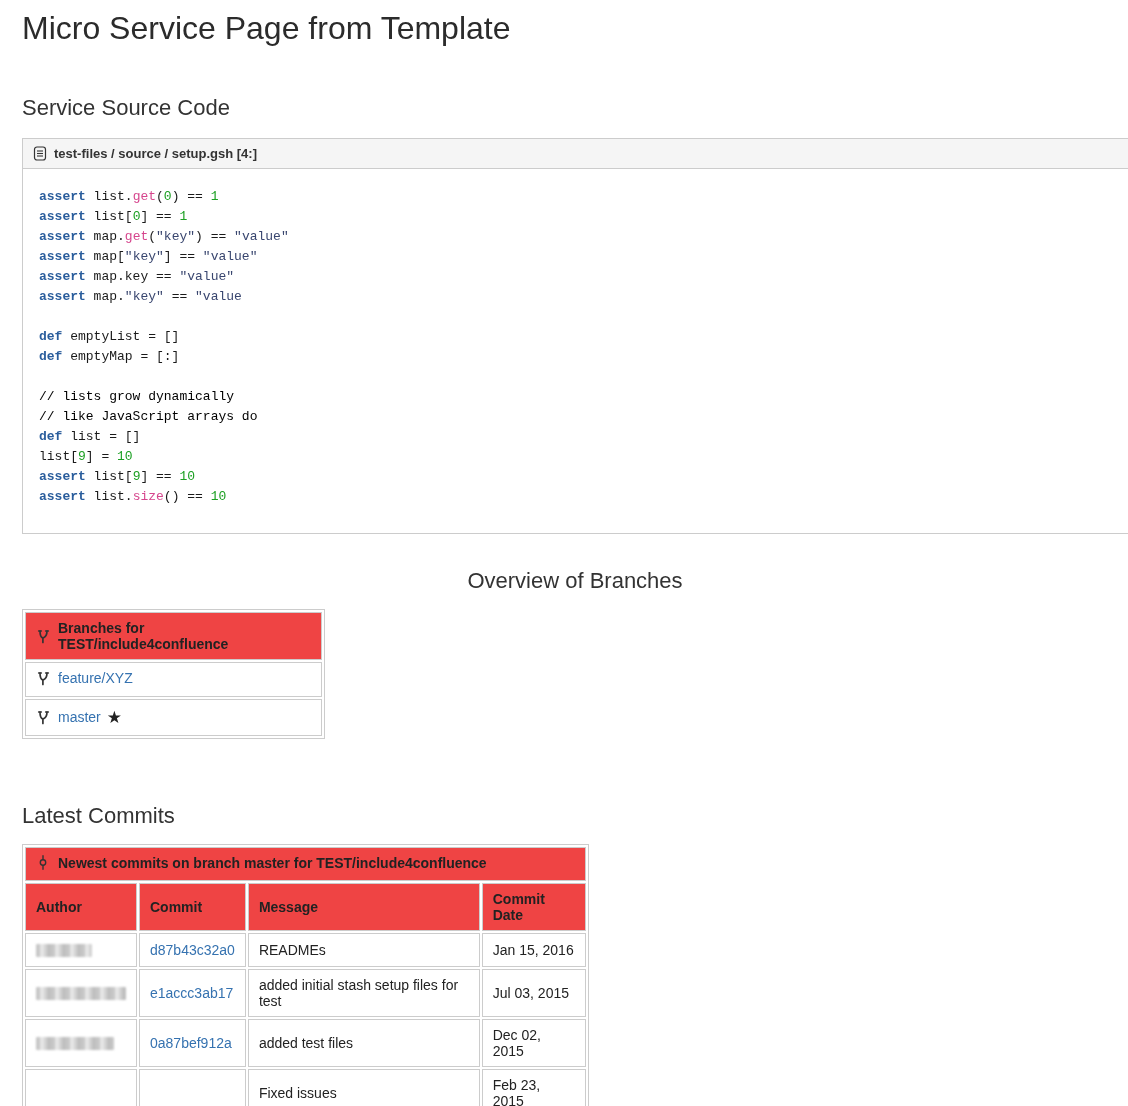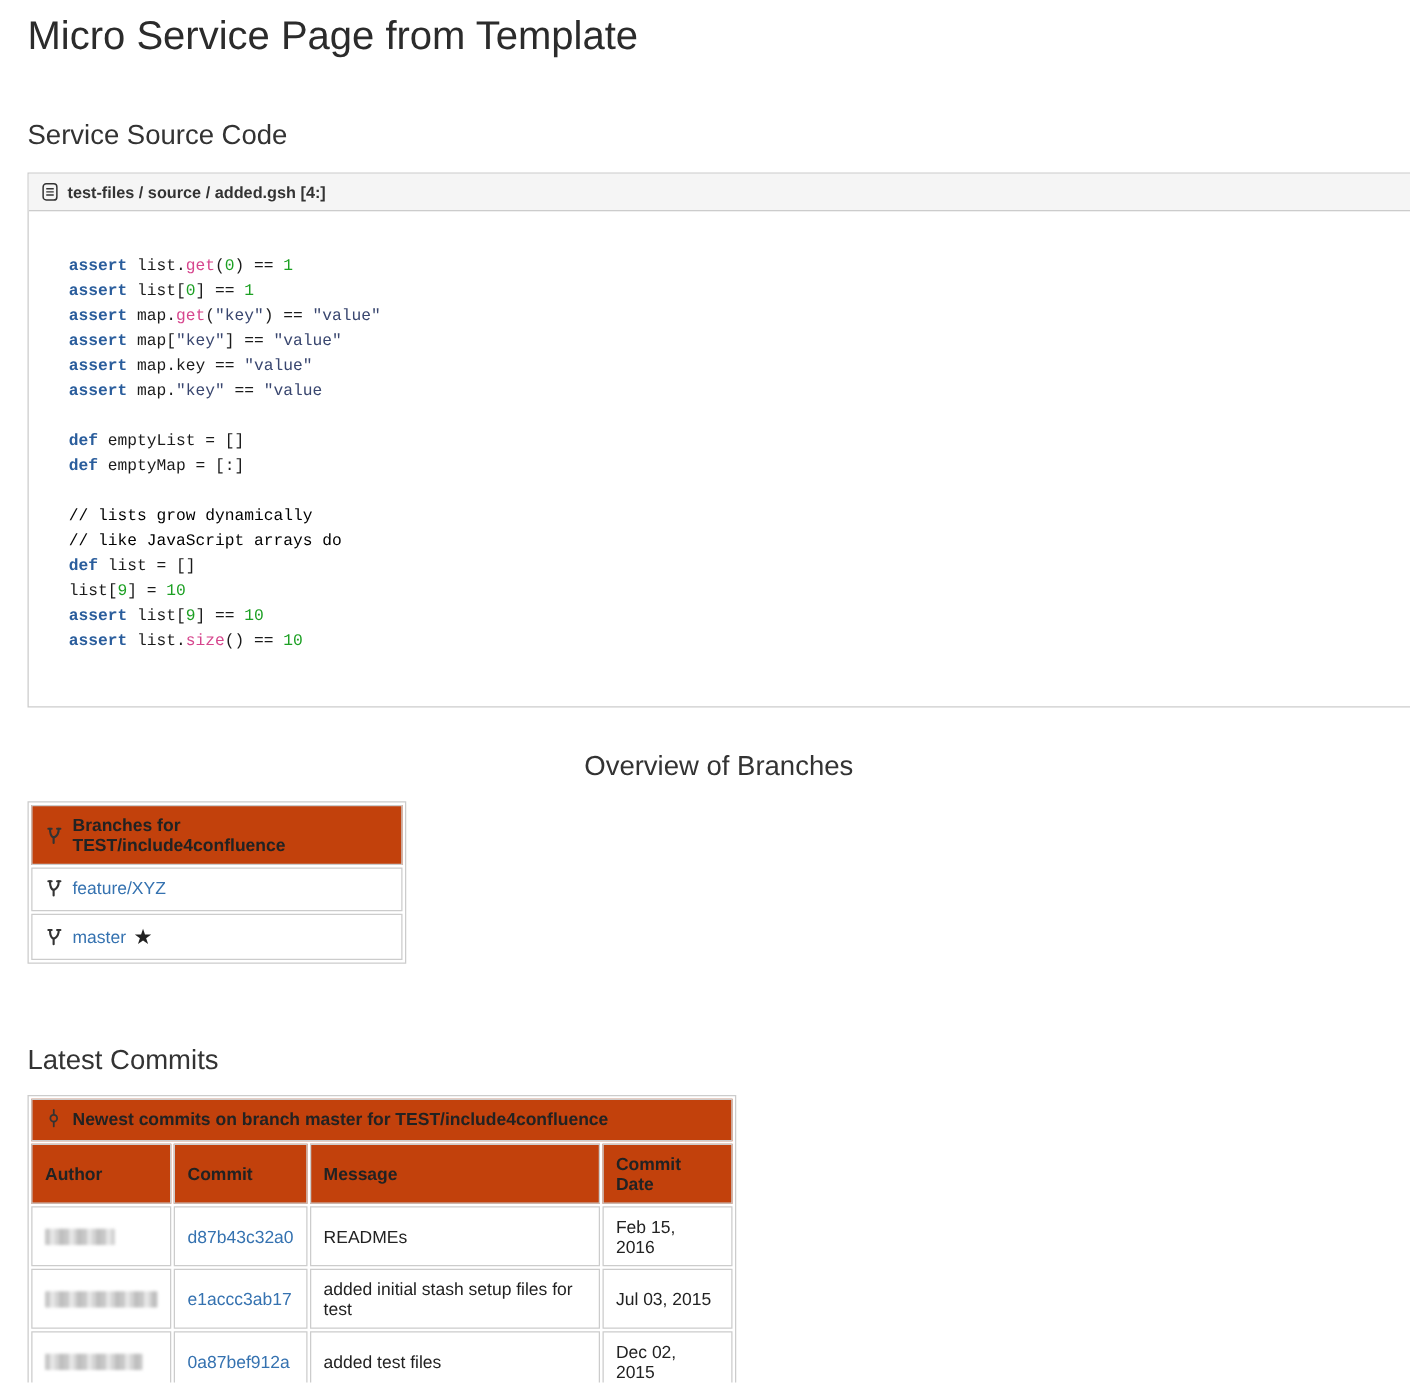--- a/index.html
+++ b/index.html
@@ -33,21 +33,21 @@
   }
   .code-panel-header {
     background: #f5f5f5;
     border-bottom: 1px solid #ccc;
     padding: 6px 10px;
     display: flex; align-items: center; gap: 7px;
     font-size: 13px; font-weight: bold; color: #333;
     height: 17px;
   }
   .code-body {
-    margin: 16px;
+    margin: 0;
     padding: 18px 16px 26px 16px;
     font-family: "Liberation Mono", monospace;
     font-size: 13px;
     line-height: 20px;
     color: #111;
   }
   .code-line { white-space: pre; min-height: 20px; }
   .tok-k  { color: #2a5d9c; font-weight: bold; }
   .tok-f  { color: #d6458d; }
   .tok-s  { color: #39466f; }
@@ -63,21 +63,21 @@
     margin-top: 15px;
     font-size: 14px;
   }
   table.grid th, table.grid td {
     border: 1px solid #ccc;
     padding: 7px 10px;
     text-align: left;
     vertical-align: middle;
     height: 18px;
   }
-  table.grid th { background: #c2410c; font-weight: bold; color: #222; }
+  table.grid th { background: #ef4444; font-weight: bold; color: #222; }
   table.grid td { background: #fff; }
 
   .branches-table { width: 303px; }
   .commits-table  { width: 567px; }
   .commits-table col.c-author { width: 96px; }
   .commits-table col.c-commit { width: 103px; }
   .commits-table col.c-msg    { width: 240px; }
   .commits-table col.c-date   { width: 106px; }
 
   a.blue-link { color: #3572b0; text-decoration: none; }
@@ -105,21 +105,21 @@
   <div class="code-panel">
     <div class="code-panel-header">
       <span class="glyph-icon">
         <svg width="14" height="15" viewBox="0 0 14 15">
           <rect x="1.5" y="1" width="11" height="13" rx="2.5" fill="none" stroke="#333" stroke-width="1.2"></rect>
           <line x1="4" y1="5" x2="10" y2="5" stroke="#333" stroke-width="1.1"></line>
           <line x1="4" y1="7.5" x2="10" y2="7.5" stroke="#333" stroke-width="1.1"></line>
           <line x1="4" y1="10" x2="10" y2="10" stroke="#333" stroke-width="1.1"></line>
         </svg>
       </span>
-      <span>test-files / source / added.gsh [4:]</span>
+      <span>test-files / source / setup.gsh [4:]</span>
     </div>
     <pre class="code-body" id="code-body"><div class="code-line"><span class="tok-k">assert</span><span class="tok-pl"> list.</span><span class="tok-f">get</span><span class="tok-pl">(</span><span class="tok-n">0</span><span class="tok-pl">) == </span><span class="tok-n">1</span></div><div class="code-line"><span class="tok-k">assert</span><span class="tok-pl"> list[</span><span class="tok-n">0</span><span class="tok-pl">] == </span><span class="tok-n">1</span></div><div class="code-line"><span class="tok-k">assert</span><span class="tok-pl"> map.</span><span class="tok-f">get</span><span class="tok-pl">(</span><span class="tok-s">"key"</span><span class="tok-pl">) == </span><span class="tok-s">"value"</span></div><div class="code-line"><span class="tok-k">assert</span><span class="tok-pl"> map[</span><span class="tok-s">"key"</span><span class="tok-pl">] == </span><span class="tok-s">"value"</span></div><div class="code-line"><span class="tok-k">assert</span><span class="tok-pl"> map.key == </span><span class="tok-s">"value"</span></div><div class="code-line"><span class="tok-k">assert</span><span class="tok-pl"> map.</span><span class="tok-s">"key"</span><span class="tok-pl"> == </span><span class="tok-s">"value</span></div><div class="code-line"> </div><div class="code-line"><span class="tok-k">def</span><span class="tok-pl"> emptyList = []</span></div><div class="code-line"><span class="tok-k">def</span><span class="tok-pl"> emptyMap = [:]</span></div><div class="code-line"> </div><div class="code-line"><span class="tok-c">// lists grow dynamically</span></div><div class="code-line"><span class="tok-c">// like JavaScript arrays do</span></div><div class="code-line"><span class="tok-k">def</span><span class="tok-pl"> list = []</span></div><div class="code-line"><span class="tok-pl">list[</span><span class="tok-n">9</span><span class="tok-pl">] = </span><span class="tok-n">10</span></div><div class="code-line"><span class="tok-k">assert</span><span class="tok-pl"> list[</span><span class="tok-n">9</span><span class="tok-pl">] == </span><span class="tok-n">10</span></div><div class="code-line"><span class="tok-k">assert</span><span class="tok-pl"> list.</span><span class="tok-f">size</span><span class="tok-pl">() == </span><span class="tok-n">10</span></div></pre>
   </div>
 
   <h2 class="section-heading h2-branches">Overview of Branches</h2>
 
   <table class="grid branches-table">
     <tbody>
         <tr>
       <th>
@@ -194,21 +194,21 @@
       <th>Message</th>
       <th>Commit Date</th>
     </tr>
 
     <tr>
       <td>
             <div class="redacted" style="width:56px"></div>
           </td>
       <td><a class="blue-link" href="#">d87b43c32a0</a></td>
       <td>READMEs</td>
-      <td>Feb 15, 2016</td>
+      <td>Jan 15, 2016</td>
     </tr>
     <tr>
       <td>
             <div class="redacted" style="width:90px"></div>
           </td>
       <td><a class="blue-link" href="#">e1accc3ab17</a></td>
       <td>added initial stash setup files for test</td>
       <td>Jul 03, 2015</td>
     </tr>
     <tr>

